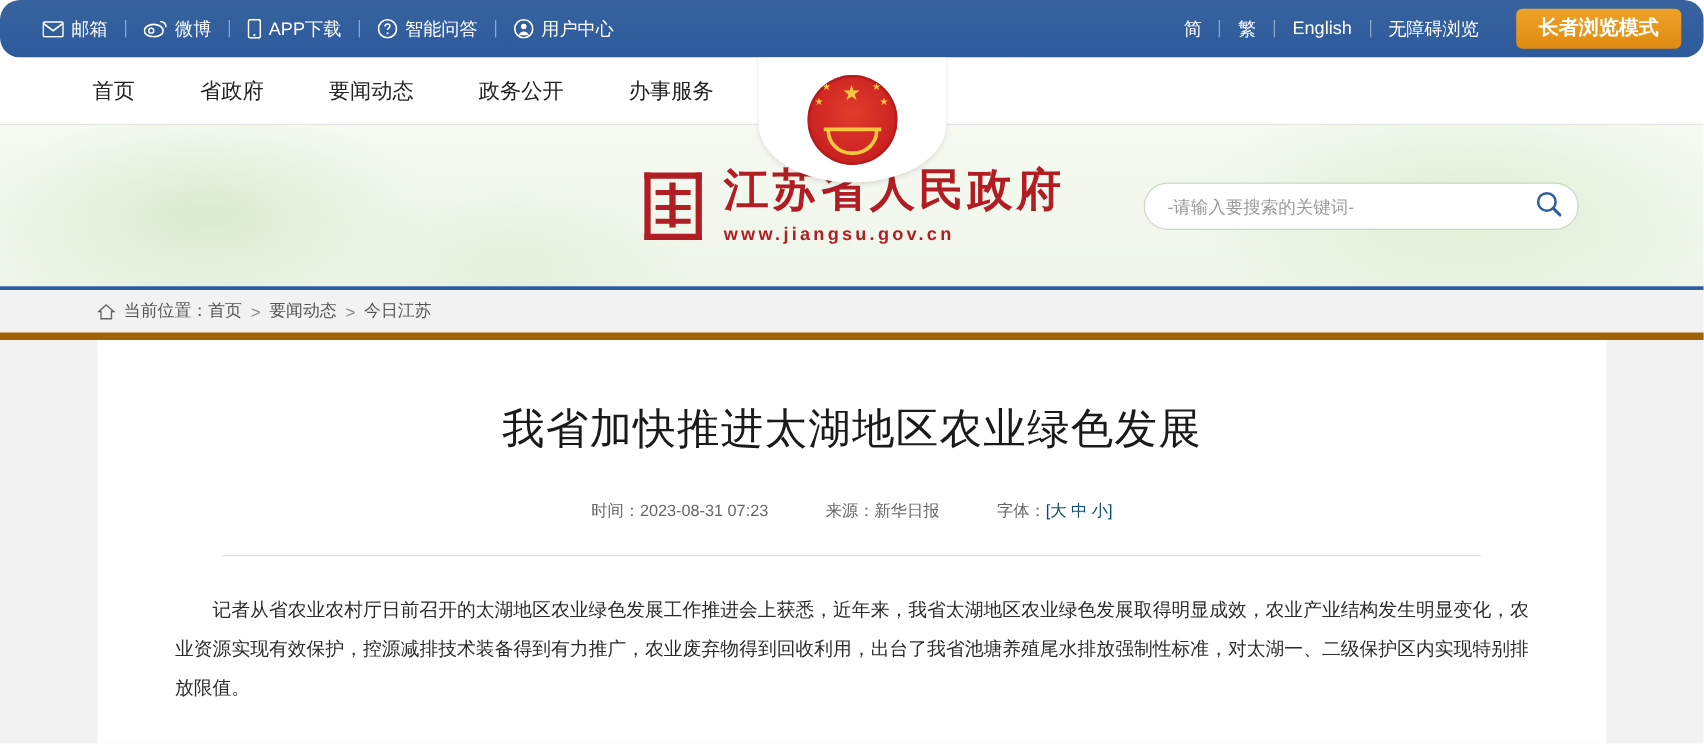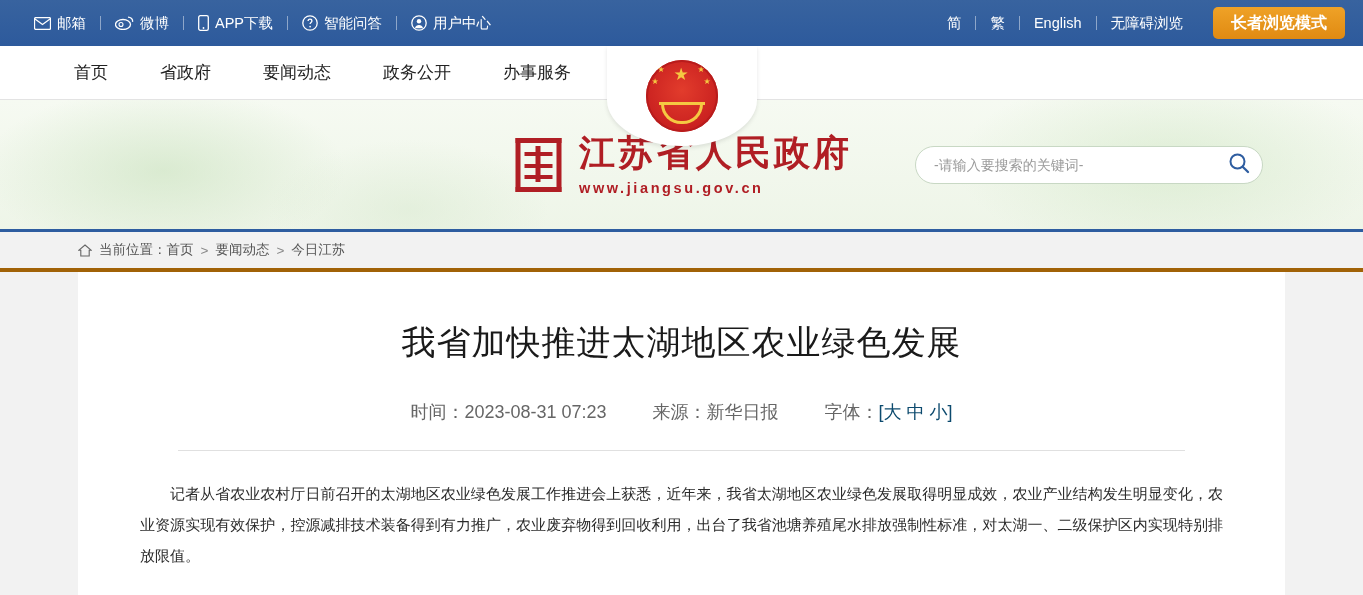--- a/index.html
+++ b/index.html
@@ -14,20 +14,21 @@
   
   .topbar {
     height: 46px;
     background: #2f5d9e;
     background: linear-gradient(180deg, #38639f 0%, #2d5a9c 100%);
     display: flex;
     align-items: center;
     padding: 0 20px;
     color: #ffffff;
     position: relative;
+    border-radius: 16px;
   }
   .topbar-left { display: flex; align-items: center; gap: 0; }
   .tb-item {
     display: flex;
     align-items: center;
     gap: 6px;
     font-size: 14.5px;
     color: #ffffff;
     padding: 0 14px;
     white-space: nowrap;
@@ -216,21 +217,21 @@
 
   
   .crumb {
     height: 40px;
     background: #f2f2f2;
     display: flex;
     align-items: center;
     padding-left: 78px;
     font-size: 13.5px;
     color: #555555;
-    border-bottom: 4px solid #a16207;
+    border-bottom: 6px solid #a16207;
   }
   .crumb a { color: #555555; text-decoration: none; }
   .crumb .sep { margin: 0 7px; color: #888; }
   .home-icon { margin-right: 7px; display: inline-flex; }
 
   
   .page-body {
     background: #f2f2f2;
     height: calc(595px - 46px - 54px - 132px - 40px);
     padding: 0 78px;
@@ -247,21 +248,21 @@
     font-weight: normal;
     letter-spacing: 1px;
     font-family: "Liberation Sans", sans-serif;
   }
   .article-meta {
     display: flex;
     justify-content: center;
     align-items: center;
     gap: 46px;
     margin-top: 34px;
-    font-size: 18px;
+    font-size: 13px;
     color: #666666;
   }
   .fontsize-opts { color: #0c4a6e; }
   .divider {
     margin: 26px 38px 0 38px;
     border-top: 1px solid #e0e0e0;
   }
   .article-body {
     margin-top: 28px;
     font-size: 15px;

